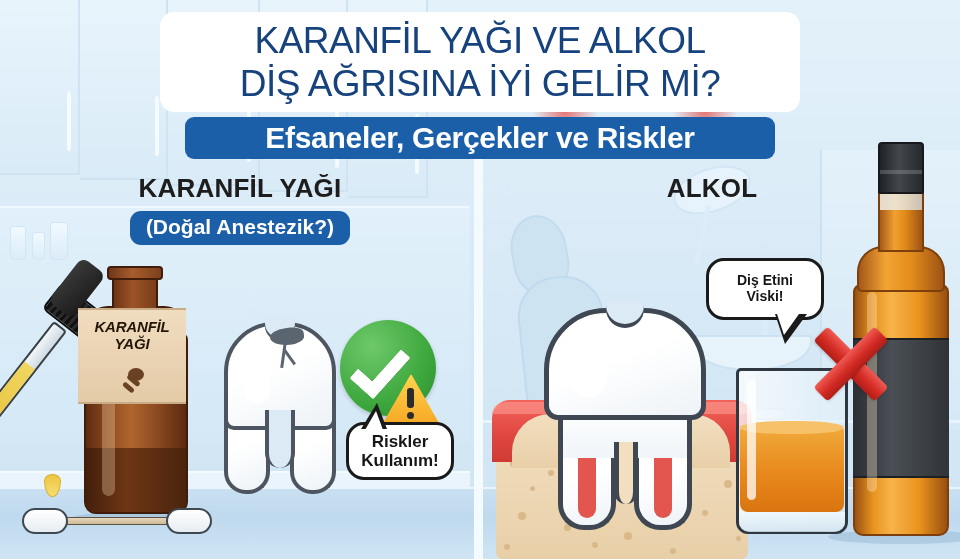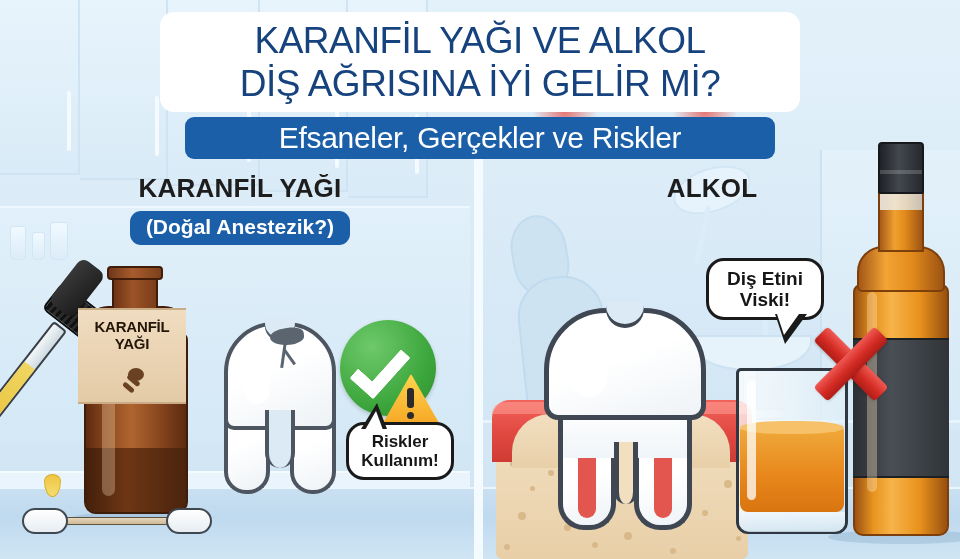--- a/index.html
+++ b/index.html
@@ -122,21 +122,21 @@
     line-height:1.0;
   }
   .title-l1{ font-size:37px; }
   .title-l2{ font-size:37px; margin-top:6px; }
   .subtitle-band{
     position:absolute; left:185px; top:117px; width:590px; height:42px;
     background:#1b5fa8; border-radius:9px; z-index:31;
     display:flex; align-items:center; justify-content:center;
   }
   .subtitle-band span{
-    color:#ffffff; font-size:30px; font-weight:normal; white-space:nowrap; letter-spacing:-0.3px;
+    color:#ffffff; font-size:30px; font-weight:bold; white-space:nowrap; letter-spacing:-0.3px;
   }
 
   
   .sect{ position:absolute; z-index:20; text-align:center; }
   .sect-left{ left:60px; top:173px; width:360px; }
   .sect-right{ left:532px; top:173px; width:360px; }
   .sect-title{
     color:#1d1d1d; font-size:26px; font-weight:bold; letter-spacing:0.2px; white-space:nowrap;
   }
   .sect-pill{
@@ -170,21 +170,21 @@
   }
   .drop-drip{
     position:absolute; left:18px; top:196px; width:17px; height:23px;
     background:linear-gradient(180deg,#f5dd72,#eec642);
     border:1.5px solid #d8ae2c;
     border-radius:50% 50% 50% 50% / 72% 72% 30% 30%;
     transform:rotate(180deg);
   }
 
   
-  .bottle{ position:absolute; left:80px; top:272px; width:112px; height:248px; z-index:13; }
+  .bottle{ position:absolute; left:80px; top:272px; width:112px; height:248px; z-index:13;font-style:italic; }
   .btl-neck{
     position:absolute; left:32px; top:0; width:46px; height:42px;
     background:linear-gradient(90deg,#6d3415,#9c5326 45%,#7a3d19);
     border:2.5px solid #3f1d0a; border-radius:5px 5px 0 0;
   }
   .btl-rim{
     position:absolute; left:27px; top:-6px; width:56px; height:14px;
     background:linear-gradient(90deg,#71371a,#a75c2c 45%,#7d401c);
     border:2.5px solid #3f1d0a; border-radius:4px;
   }
@@ -338,21 +338,21 @@
     content:""; position:absolute; left:12px; top:-22px;
     border-left:16px solid transparent; border-right:10px solid transparent;
     border-bottom:26px solid #1a1a1a;
   }
   .bub-left:after{
     content:""; position:absolute; left:16px; top:-14px;
     border-left:11px solid transparent; border-right:7px solid transparent;
     border-bottom:19px solid #fff;
   }
   .bub-right{ left:706px; top:258px; width:118px; height:62px; }
-  .bub-right span{ font-size:19px; }
+  .bub-right span{ font-size:14px; }
   .bub-right:before{
     content:""; position:absolute; left:66px; bottom:-27px;
     border-left:10px solid transparent; border-right:22px solid transparent;
     border-top:30px solid #1a1a1a;
   }
   .bub-right:after{
     content:""; position:absolute; left:68px; bottom:-18px;
     border-left:7px solid transparent; border-right:15px solid transparent;
     border-top:21px solid #fff;
   }

